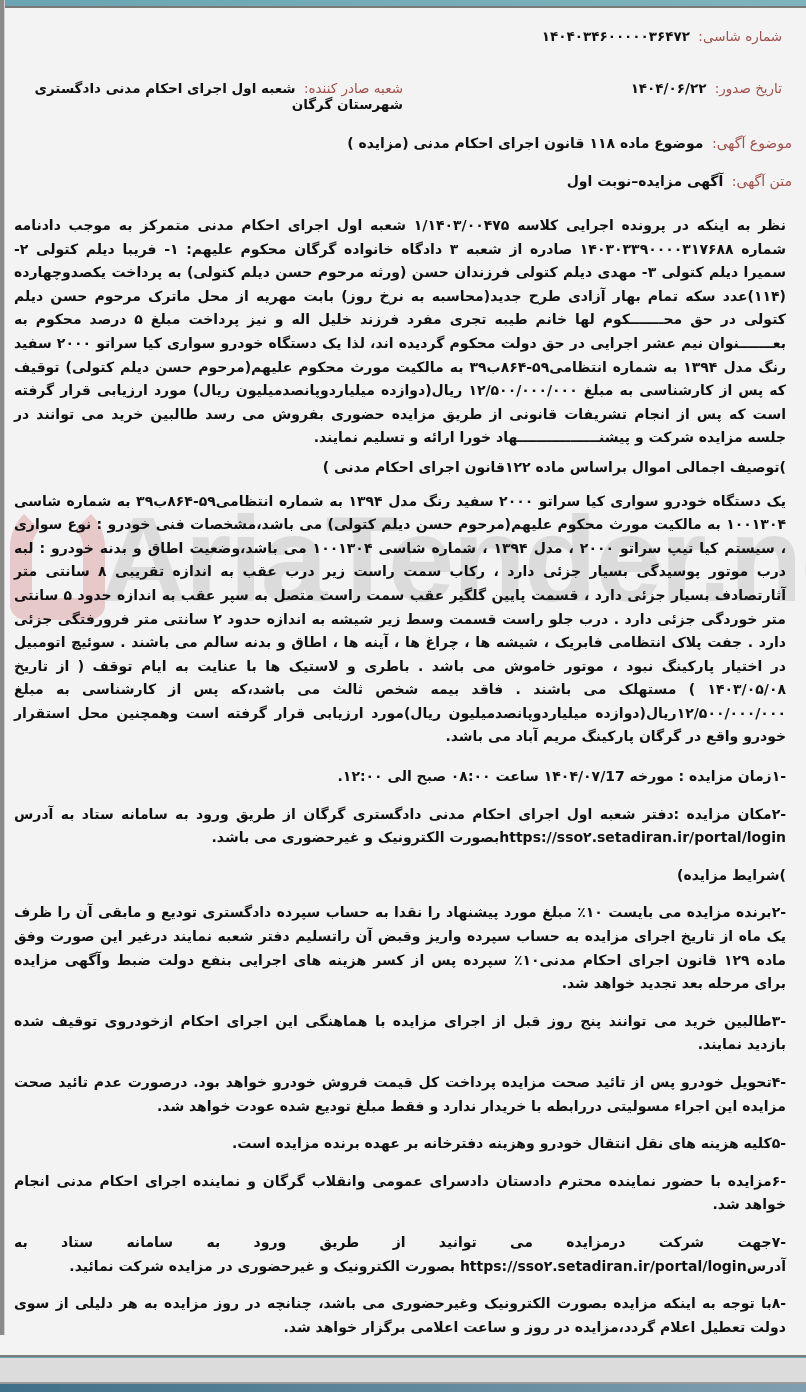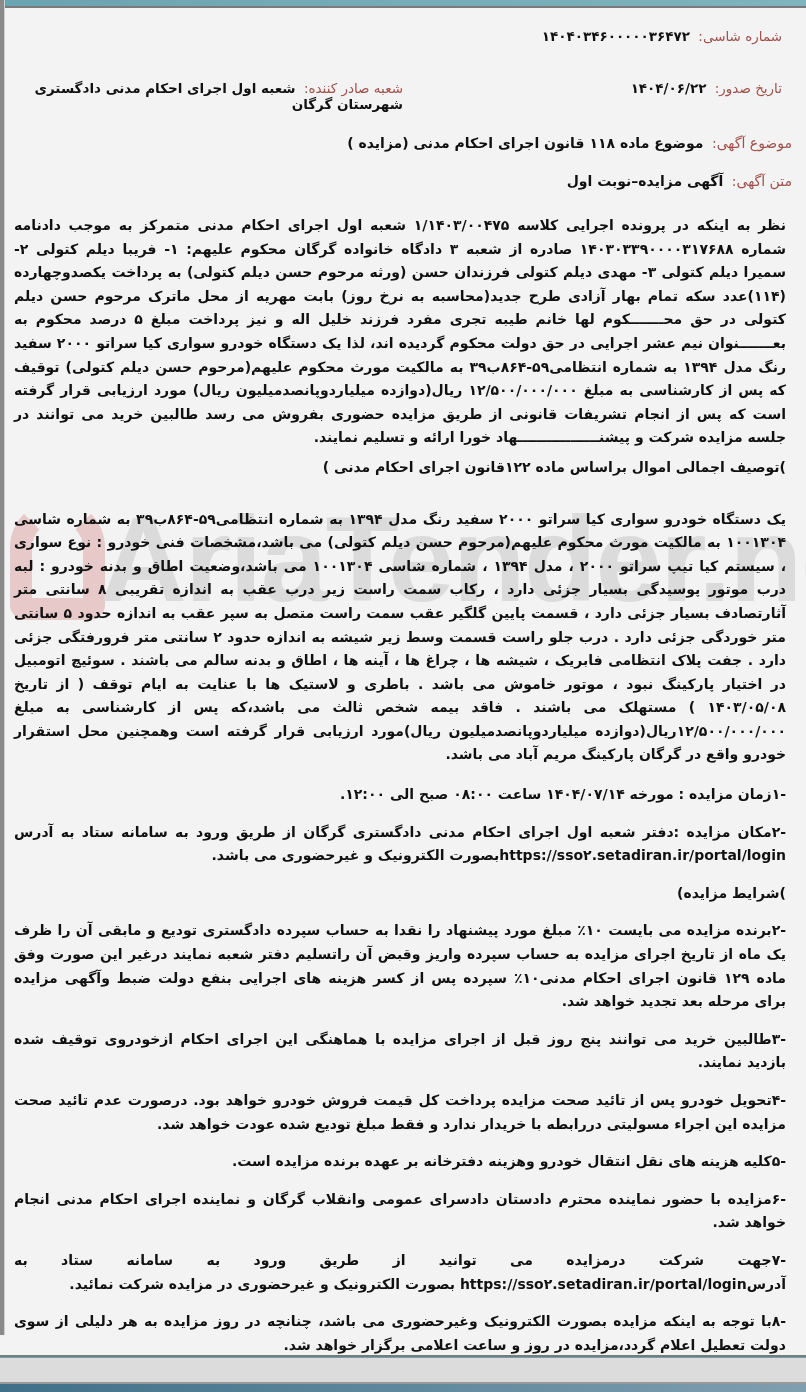--- a/index.html
+++ b/index.html
@@ -36,21 +36,21 @@
   .meta-cell.left { padding-right: 0; text-align: right; }
   .lbl { color: #a0504a; }
   .val { color: #111; font-weight: bold; margin-right: 4px; }
   .subject-row, .text-row { font-size: 14px; }
   .subject-row { height: 38px; line-height: 22px; }
   .text-row { height: 44px; line-height: 22px; }
   .para {
     font-size: 14px; line-height: 23.6px; font-weight: bold;
     margin: 0 6px 6px 0; text-align: justify; text-align-last: right;
   }
-  .para.sect { font-weight: bold; margin-bottom: 28px; }
+  .para.sect { font-weight: bold; margin-bottom: 10px; }
   .cond { margin-bottom: 14px; }
   .watermark {
     position: absolute; left: 0; top: 470px; width: 650px; height: 190px;
     pointer-events: none; opacity: 0.22;
   }
   .wm-text {
     position: absolute; left: 100px; top: 20px;
     font-family: "Liberation Sans", sans-serif; font-size: 120px; font-weight: bold;
     color: #8a8a8a; letter-spacing: -2px;
   }
@@ -94,21 +94,21 @@
     <span class="val">موضوع ماده ۱۱۸ قانون اجرای احکام مدنی (مزایده )</span>
   </div>
   <div class="text-row">
     <span class="lbl">متن آگهی:</span>
     <span class="val">آگهی مزایده–نوبت اول</span>
   </div>
 
   <p class="para">نظر به اینکه در پرونده اجرایی کلاسه  ۱/۱۴۰۳/۰۰۴۷۵ شعبه اول اجرای احکام مدنی متمرکز به موجب دادنامه شماره ۱۴۰۳۰۳۳۹۰۰۰۰۳۱۷۶۸۸ صادره از شعبه ۳ دادگاه خانواده گرگان محکوم علیهم: ۱- فریبا دیلم کتولی ۲- سمیرا دیلم کتولی ۳- مهدی دیلم کتولی فرزندان حسن (ورثه مرحوم حسن دیلم کتولی) به پرداخت یکصدوچهارده (۱۱۴)عدد سکه تمام بهار آزادی طرح جدید(محاسبه به نرخ روز) بابت مهریه از محل ماترک مرحوم حسن دیلم کتولی در حق محـــــــکوم لها خانم طیبه تجری مفرد فرزند خلیل اله و نیز پرداخت مبلغ ۵ درصد محکوم به بعـــــــنوان نیم عشر اجرایی در حق دولت محکوم گردیده اند، لذا یک دستگاه خودرو سواری کیا سراتو ۲۰۰۰ سفید رنگ مدل ۱۳۹۴ به شماره انتظامی۵۹-۸۶۴ب۳۹ به مالکیت مورث محکوم علیهم(مرحوم حسن دیلم کتولی) توقیف که پس از کارشناسی به مبلغ ۱۲/۵۰۰/۰۰۰/۰۰۰ ریال(دوازده میلیاردوپانصدمیلیون ریال) مورد ارزیابی قرار گرفته است که پس از انجام تشریفات قانونی از طریق مزایده حضوری بفروش می رسد طالبین خرید می توانند در جلسه مزایده شرکت و پیشنـــــــــــــــــهاد خورا ارائه و تسلیم نمایند.</p>
   <p class="para sect">)توصیف اجمالی اموال براساس ماده ۱۲۲قانون اجرای احکام مدنی )</p>
   <p class="para" style="margin-bottom:16px">یک دستگاه خودرو سواری کیا سراتو ۲۰۰۰ سفید رنگ مدل ۱۳۹۴ به شماره انتظامی۵۹-۸۶۴ب۳۹ به شماره شاسی ۱۰۰۱۳۰۴ به مالکیت مورث محکوم علیهم(مرحوم حسن دیلم کتولی) می باشد،مشخصات فنی خودرو : نوع سواری ، سیستم کیا تیپ سراتو ۲۰۰۰ ، مدل ۱۳۹۴ ، شماره شاسی ۱۰۰۱۳۰۴ می باشد،وضعیت اطاق و بدنه خودرو : لبه درب موتور پوسیدگی بسیار جزئی دارد ، رکاب سمت راست زیر درب عقب به اندازه تقریبی ۸ سانتی متر آثارتصادف بسیار جزئی دارد ، قسمت پایین گلگیر عقب سمت راست متصل به سپر عقب به اندازه حدود ۵ سانتی متر خوردگی جزئی دارد . درب جلو راست قسمت وسط زیر شیشه به اندازه حدود ۲ سانتی متر فرورفتگی جزئی دارد . جفت پلاک انتظامی فابریک ، شیشه ها ، چراغ ها ، آینه ها ، اطاق و بدنه سالم می باشند . سوئیچ اتومبیل در اختیار پارکینگ نبود ، موتور خاموش می باشد . باطری و لاستیک ها با عنایت به ایام توقف ( از تاریخ ۱۴۰۳/۰۵/۰۸ ) مستهلک می باشند . فاقد بیمه شخص ثالث می باشد،که پس از کارشناسی به مبلغ ۱۲/۵۰۰/۰۰۰/۰۰۰ریال(دوازده میلیاردوپانصدمیلیون ریال)مورد ارزیابی قرار گرفته است وهمچنین محل استقرار خودرو واقع در گرگان پارکینگ مریم آباد می باشد.</p>
-  <p class="para" style="margin-bottom:14px">-۱زمان مزایده : مورخه ۱۴۰۴/۰۷/۱۴ ساعت ۰۸:۰۰ صبح الی ۱۲:۰۰.</p>
+  <p class="para" style="margin-bottom:14px">-۱زمان مزایده : مورخه ۱۴۰۴/۰۷/17 ساعت ۰۸:۰۰ صبح الی ۱۲:۰۰.</p>
   <p class="para" style="margin-bottom:14px">-۲مکان مزایده :دفتر شعبه اول اجرای احکام مدنی دادگستری گرگان از طریق ورود به سامانه ستاد به آدرس https://sso۲.setadiran.ir/portal/loginبصورت الکترونیک و غیرحضوری می باشد.</p>
   <p class="para sect" style="margin-bottom:14px">)شرایط مزایده)</p>
   <p class="para cond">-۲برنده مزایده می بایست ۱۰٪ مبلغ مورد پیشنهاد را نقدا به حساب سپرده دادگستری تودیع و مابقی آن را ظرف یک ماه از تاریخ اجرای مزایده به حساب سپرده  واریز وقبض آن راتسلیم دفتر شعبه نمایند درغیر این صورت وفق ماده ۱۲۹ قانون اجرای احکام مدنی۱۰٪ سپرده پس از کسر هزینه های اجرایی بنفع دولت ضبط وآگهی مزایده برای مرحله بعد تجدید خواهد شد.</p>
   <p class="para cond">-۳طالبین خرید می توانند پنج روز قبل از اجرای مزایده با هماهنگی این اجرای احکام ازخودروی توقیف شده بازدید نمایند.</p>
   <p class="para cond">-۴تحویل خودرو پس از تائید صحت مزایده پرداخت کل قیمت فروش خودرو خواهد بود. درصورت عدم تائید صحت مزایده این اجراء مسولیتی دررابطه با خریدار ندارد و فقط مبلغ تودیع شده عودت خواهد شد.</p>
   <p class="para cond">-۵کلیه هزینه های نقل انتقال خودرو وهزینه دفترخانه بر عهده برنده مزایده است.</p>
   <p class="para cond">-۶مزایده با حضور نماینده محترم دادستان دادسرای عمومی وانقلاب گرگان و نماینده اجرای احکام مدنی انجام خواهد شد.</p>
   <p class="para cond">-۷جهت شرکت درمزایده می توانید از طریق ورود به سامانه ستاد به آدرسhttps://sso۲.setadiran.ir/portal/login بصورت الکترونیک و غیرحضوری در مزایده شرکت نمائید.</p>
   <p class="para cond">-۸با توجه به اینکه مزایده بصورت الکترونیک وغیرحضوری می باشد، چنانچه در روز مزایده به هر دلیلی از سوی دولت تعطیل اعلام گردد،مزایده در روز و ساعت اعلامی برگزار خواهد شد.</p>
 </div>

